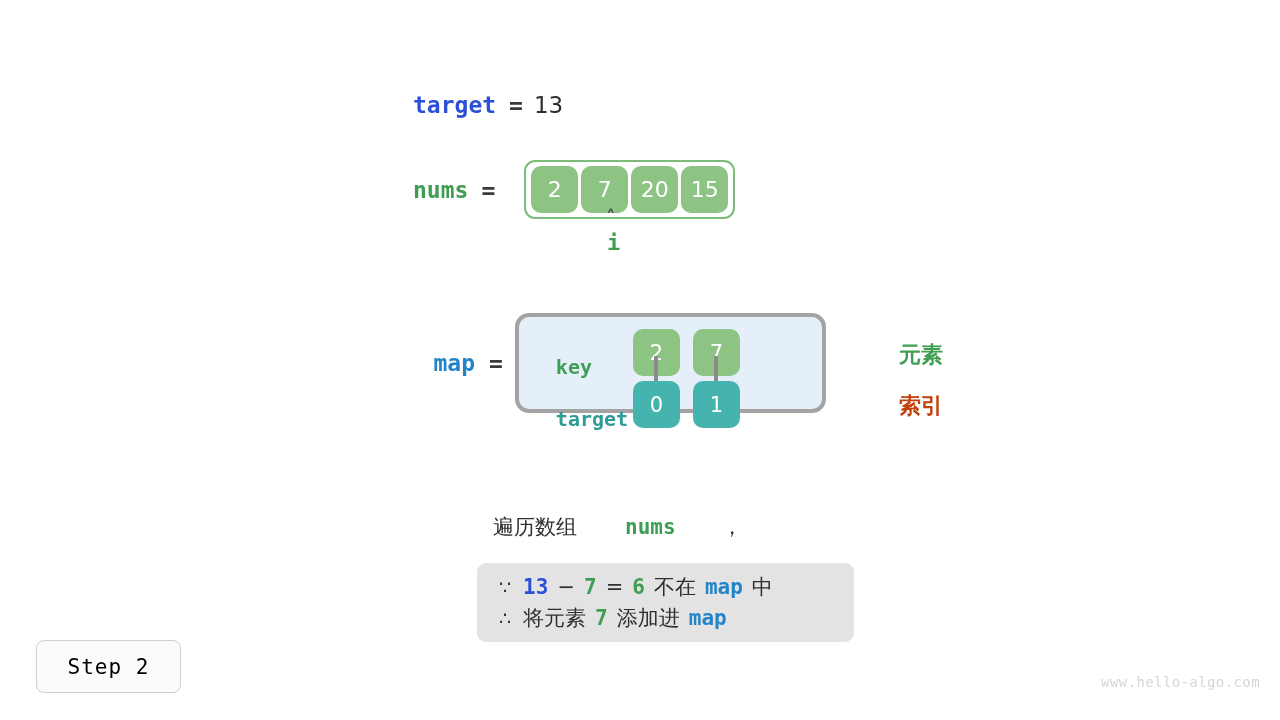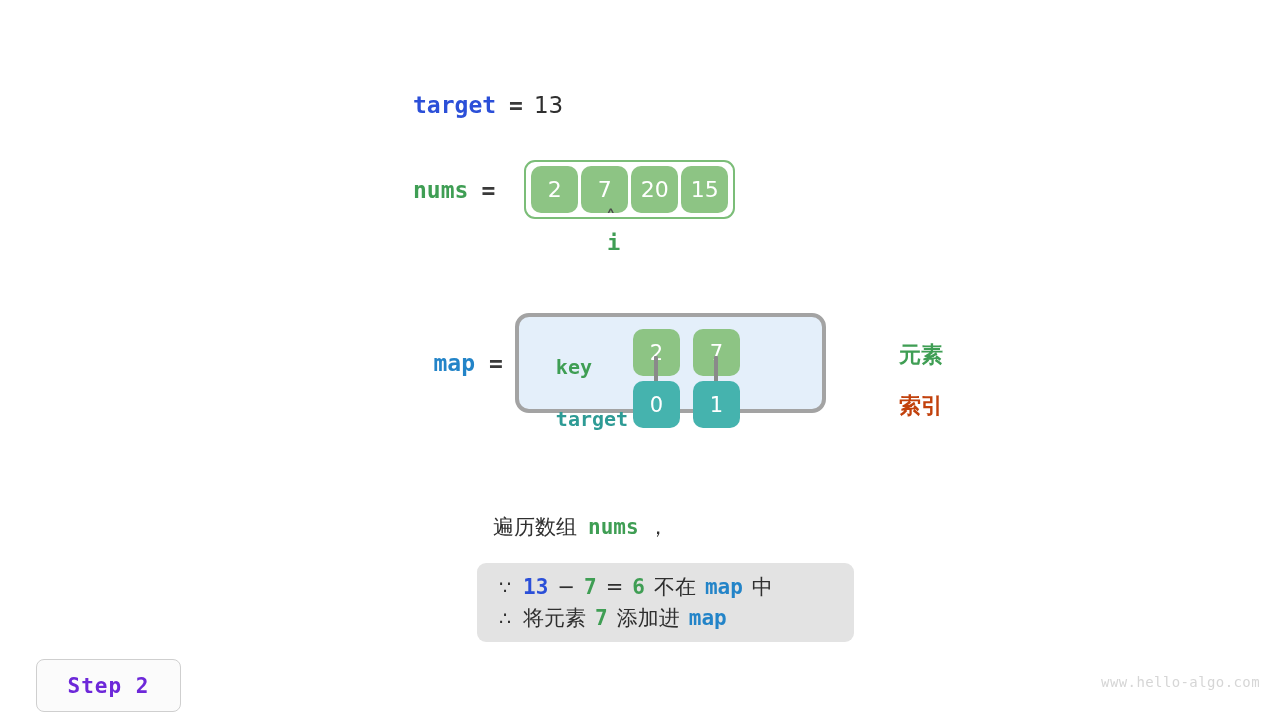--- a/index.html
+++ b/index.html
@@ -189,20 +189,21 @@
   
   #caption {
     left: 493px;
     top: 513px;
     font-size: 21px;
     font-family: "DejaVu Sans", "Liberation Sans", sans-serif;
     color: #2f2f2f;
     white-space: nowrap;
     display: flex;
     align-items: baseline;
+    gap: 37px;
   }
   #caption .kw {
     color: #3f9e54;
     font-weight: bold;
     font-family: "DejaVu Sans Mono", "Liberation Mono", monospace;
     margin: 0 9px 0 11px;
   }
 
   
   #note-box {
@@ -240,26 +241,25 @@
     left: 36px;
     top: 640px;
     width: 145px;
     height: 53px;
     border: 1px solid #cfcfcf;
     border-radius: 8px;
     background: #fbfbfb;
     display: flex;
     align-items: center;
     justify-content: center;
-    color: #6d28d9;
+    color: #000000;
     font-size: 21px;
-    font-weight: bold;
+    font-weight: normal;
     letter-spacing: 1px;
     box-sizing: border-box;
-    margin-top: 19px;
   }
 
   
   #watermark {
     right: 20px;
     top: 674px;
     color: #d6d6d6;
     font-size: 14px;
     letter-spacing: 0.4px;
   }

